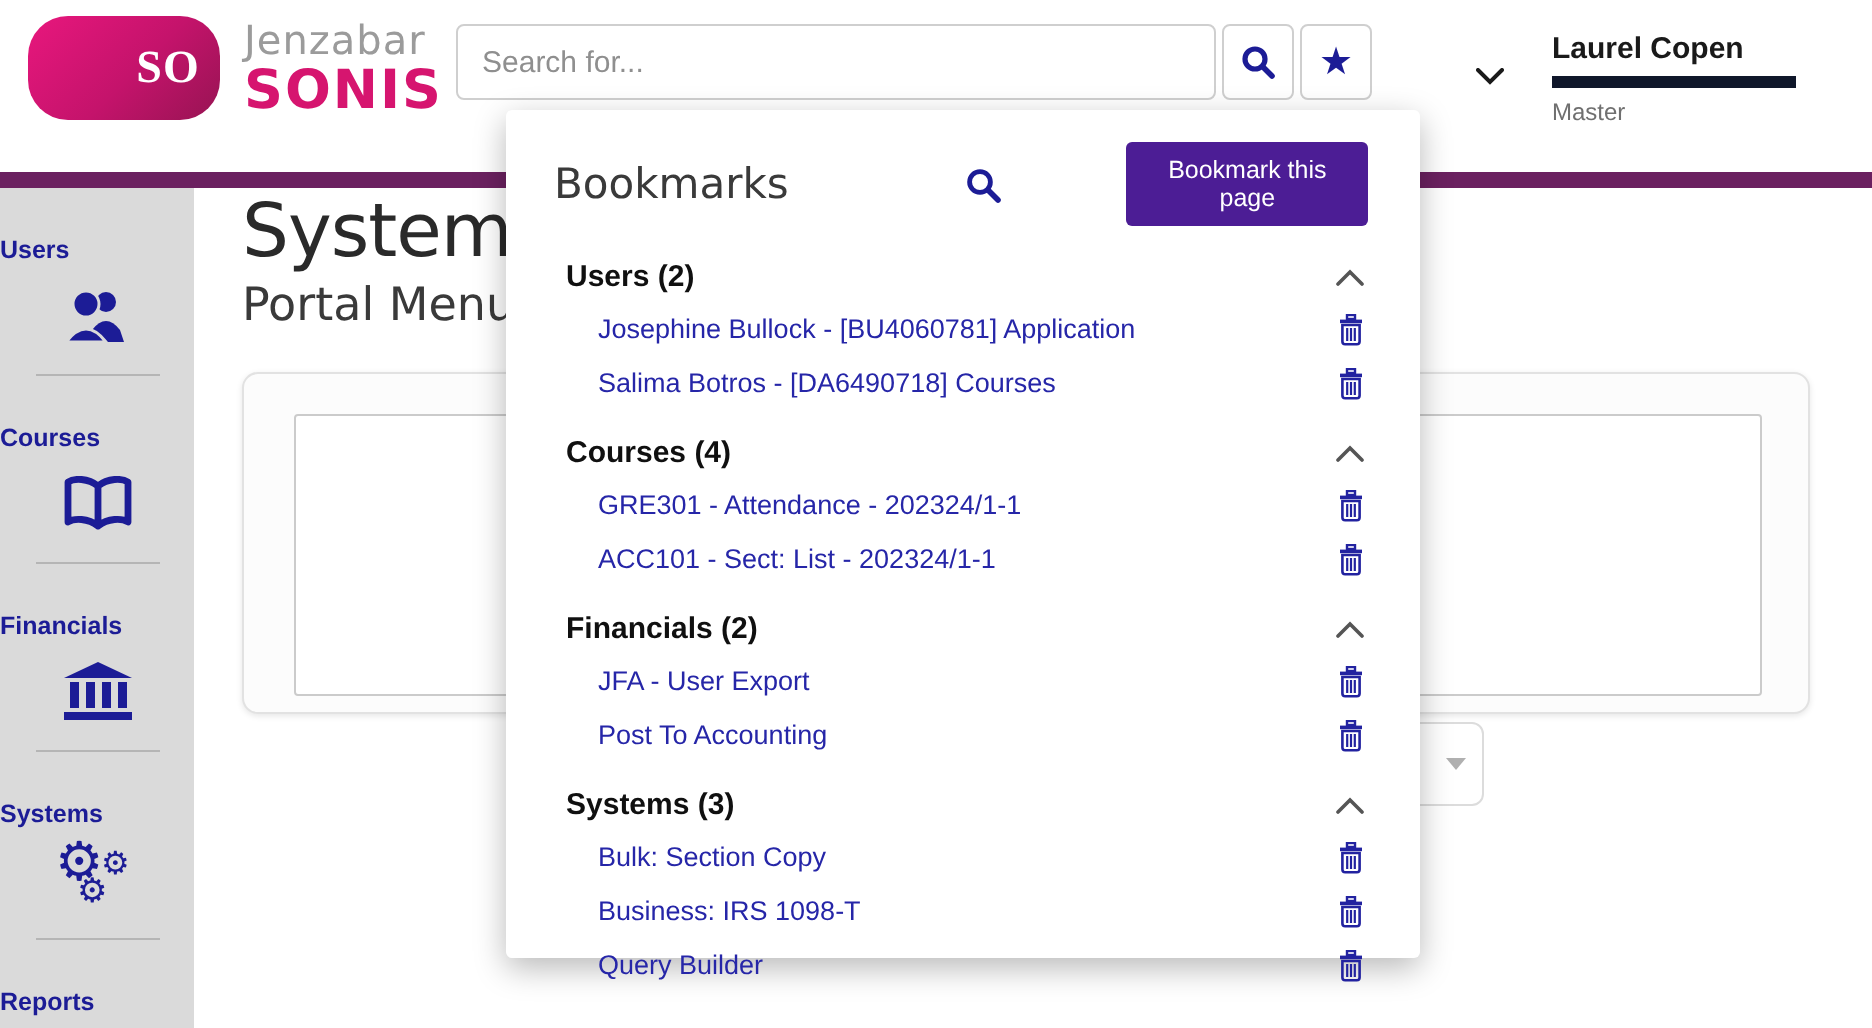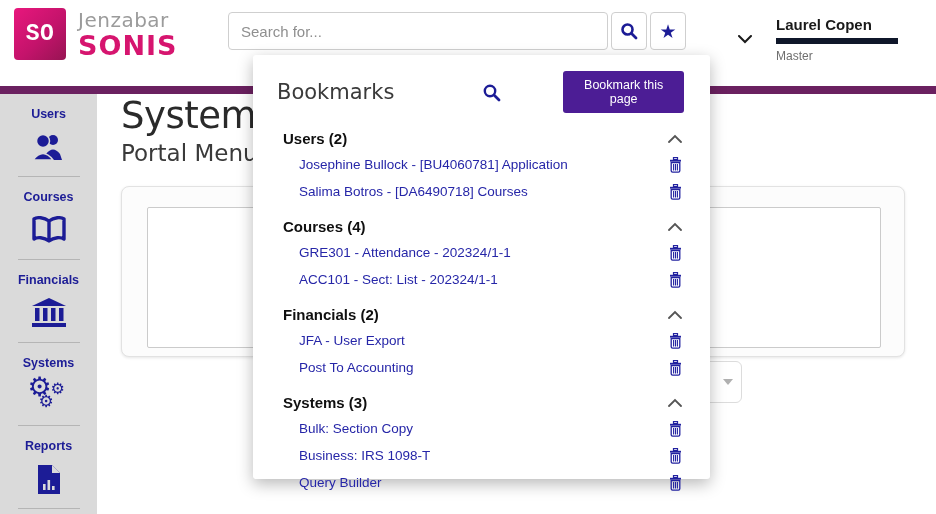--- a/index.html
+++ b/index.html
@@ -5,24 +5,24 @@
   html,body{margin:0;padding:0;}
   body{
     width:936px;height:514px;position:relative;overflow:hidden;
     background:#ffffff;font-family:"Liberation Sans",sans-serif;
     -webkit-font-smoothing:antialiased;
   }
   
   .header{position:absolute;top:0;left:0;width:936px;height:86px;background:#fff;}
   .logo{position:absolute;left:14px;top:8px;display:flex;align-items:center;gap:12px;}
   .logo-tile{
-    width:52px;height:52px;border-radius:4px;
+    width:52px;height:52px;border-radius:20px;
     background:linear-gradient(135deg,#e8177d 0%,#c4136b 55%,#971453 100%);
     color:#fff;display:flex;align-items:center;justify-content:center;
-    font-family:Liberation Mono, monospace;font-weight:bold;font-size:23px;letter-spacing:.5px;
+    font-family:Liberation Serif, serif;font-weight:bold;font-size:23px;letter-spacing:.5px;padding-left:44px;
   }
   .logo-text{display:flex;flex-direction:column;line-height:1;font-family:"DejaVu Sans",sans-serif;}
   .logo-brand{color:#9b9b9b;font-size:20px;letter-spacing:.5px;}
   .logo-product{color:#d6156f;font-size:27px;font-weight:bold;letter-spacing:1px;margin-top:2px;}
   .search-wrap{position:absolute;left:228px;top:12px;display:flex;gap:3px;}
   .search-input{
     width:380px;height:38px;box-sizing:border-box;border:1px solid #cfcfcf;border-radius:4px;
     padding:0 12px;font-size:15px;color:#333;outline:none;font-family:"Liberation Sans",sans-serif;
   }
   .search-input::placeholder{color:#8f8f8f;}
@@ -33,21 +33,21 @@
   .star-glyph{color:#1c1c96;font-size:19px;line-height:1;}
   .user-area{position:absolute;right:38px;top:16px;display:flex;align-items:flex-start;gap:24px;}
   .user-chevron{margin-top:14px;}
   .user-block{display:flex;flex-direction:column;min-width:122px;}
   .user-name{font-size:15px;font-weight:bold;color:#1a1a1a;padding-bottom:5px;border-bottom:6px solid #0f172a;}
   .user-role{font-size:12px;color:#6f6f6f;margin-top:5px;}
   
   .purple-bar{position:absolute;top:86px;left:0;width:936px;height:8px;background:#6b2160;}
   
   .sidebar{position:absolute;top:94px;left:0;width:97px;height:420px;background:#dadada;}
-  .side-item{display:flex;flex-direction:column;align-items:center;padding-top:13px;}
+  .side-item{display:flex;flex-direction:column;padding-top:24px;}
   .side-label{font-size:12.5px;font-weight:bold;color:#1c1c96;margin-bottom:9px;}
   .side-icon{height:34px;display:flex;align-items:center;justify-content:center;color:#1c1c96;}
   .side-div{width:62px;height:1px;background:#b5b5b5;border:0;margin:12px auto 0;}
   .gear-wrap{position:relative;width:42px;height:36px;color:#1c1c96;}
   .gear-a{position:absolute;left:0;top:-4px;font-size:27px;line-height:1;}
   .gear-b{position:absolute;left:23px;top:3px;font-size:16px;line-height:1;}
   .gear-c{position:absolute;left:11px;top:15px;font-size:17px;line-height:1;}
   
   .main{position:absolute;top:94px;left:97px;width:839px;height:420px;background:#fff;}
   .page-title{

